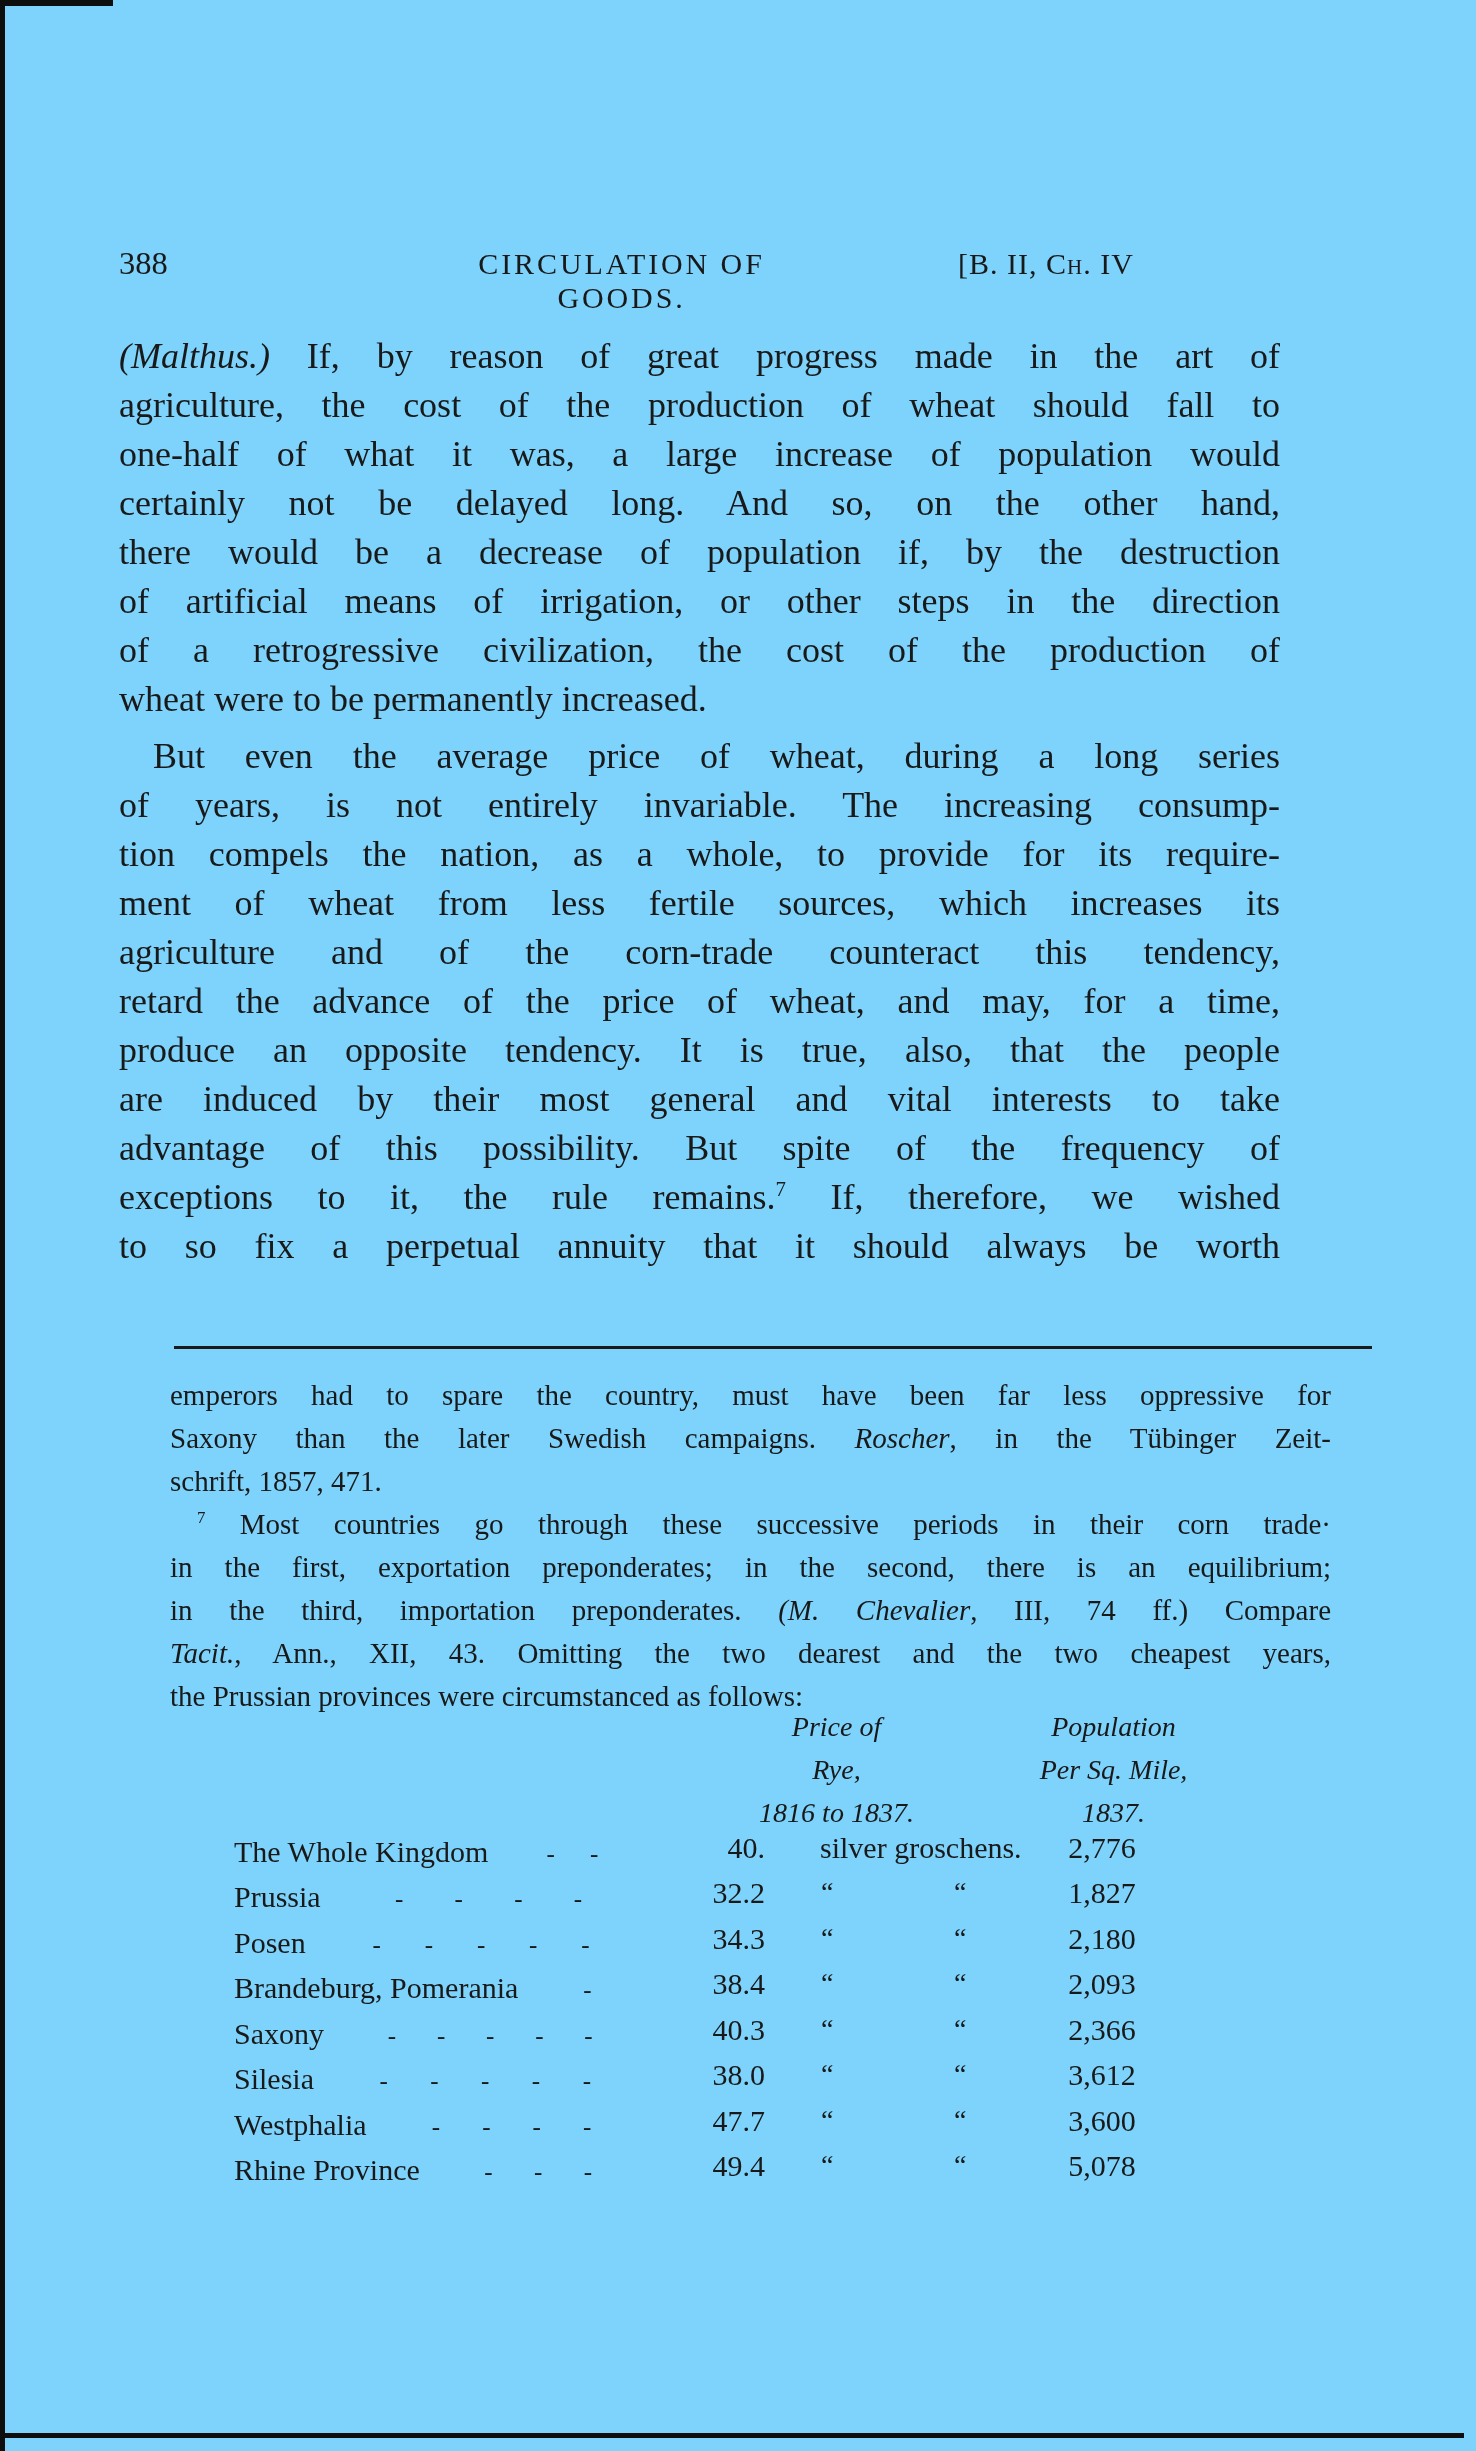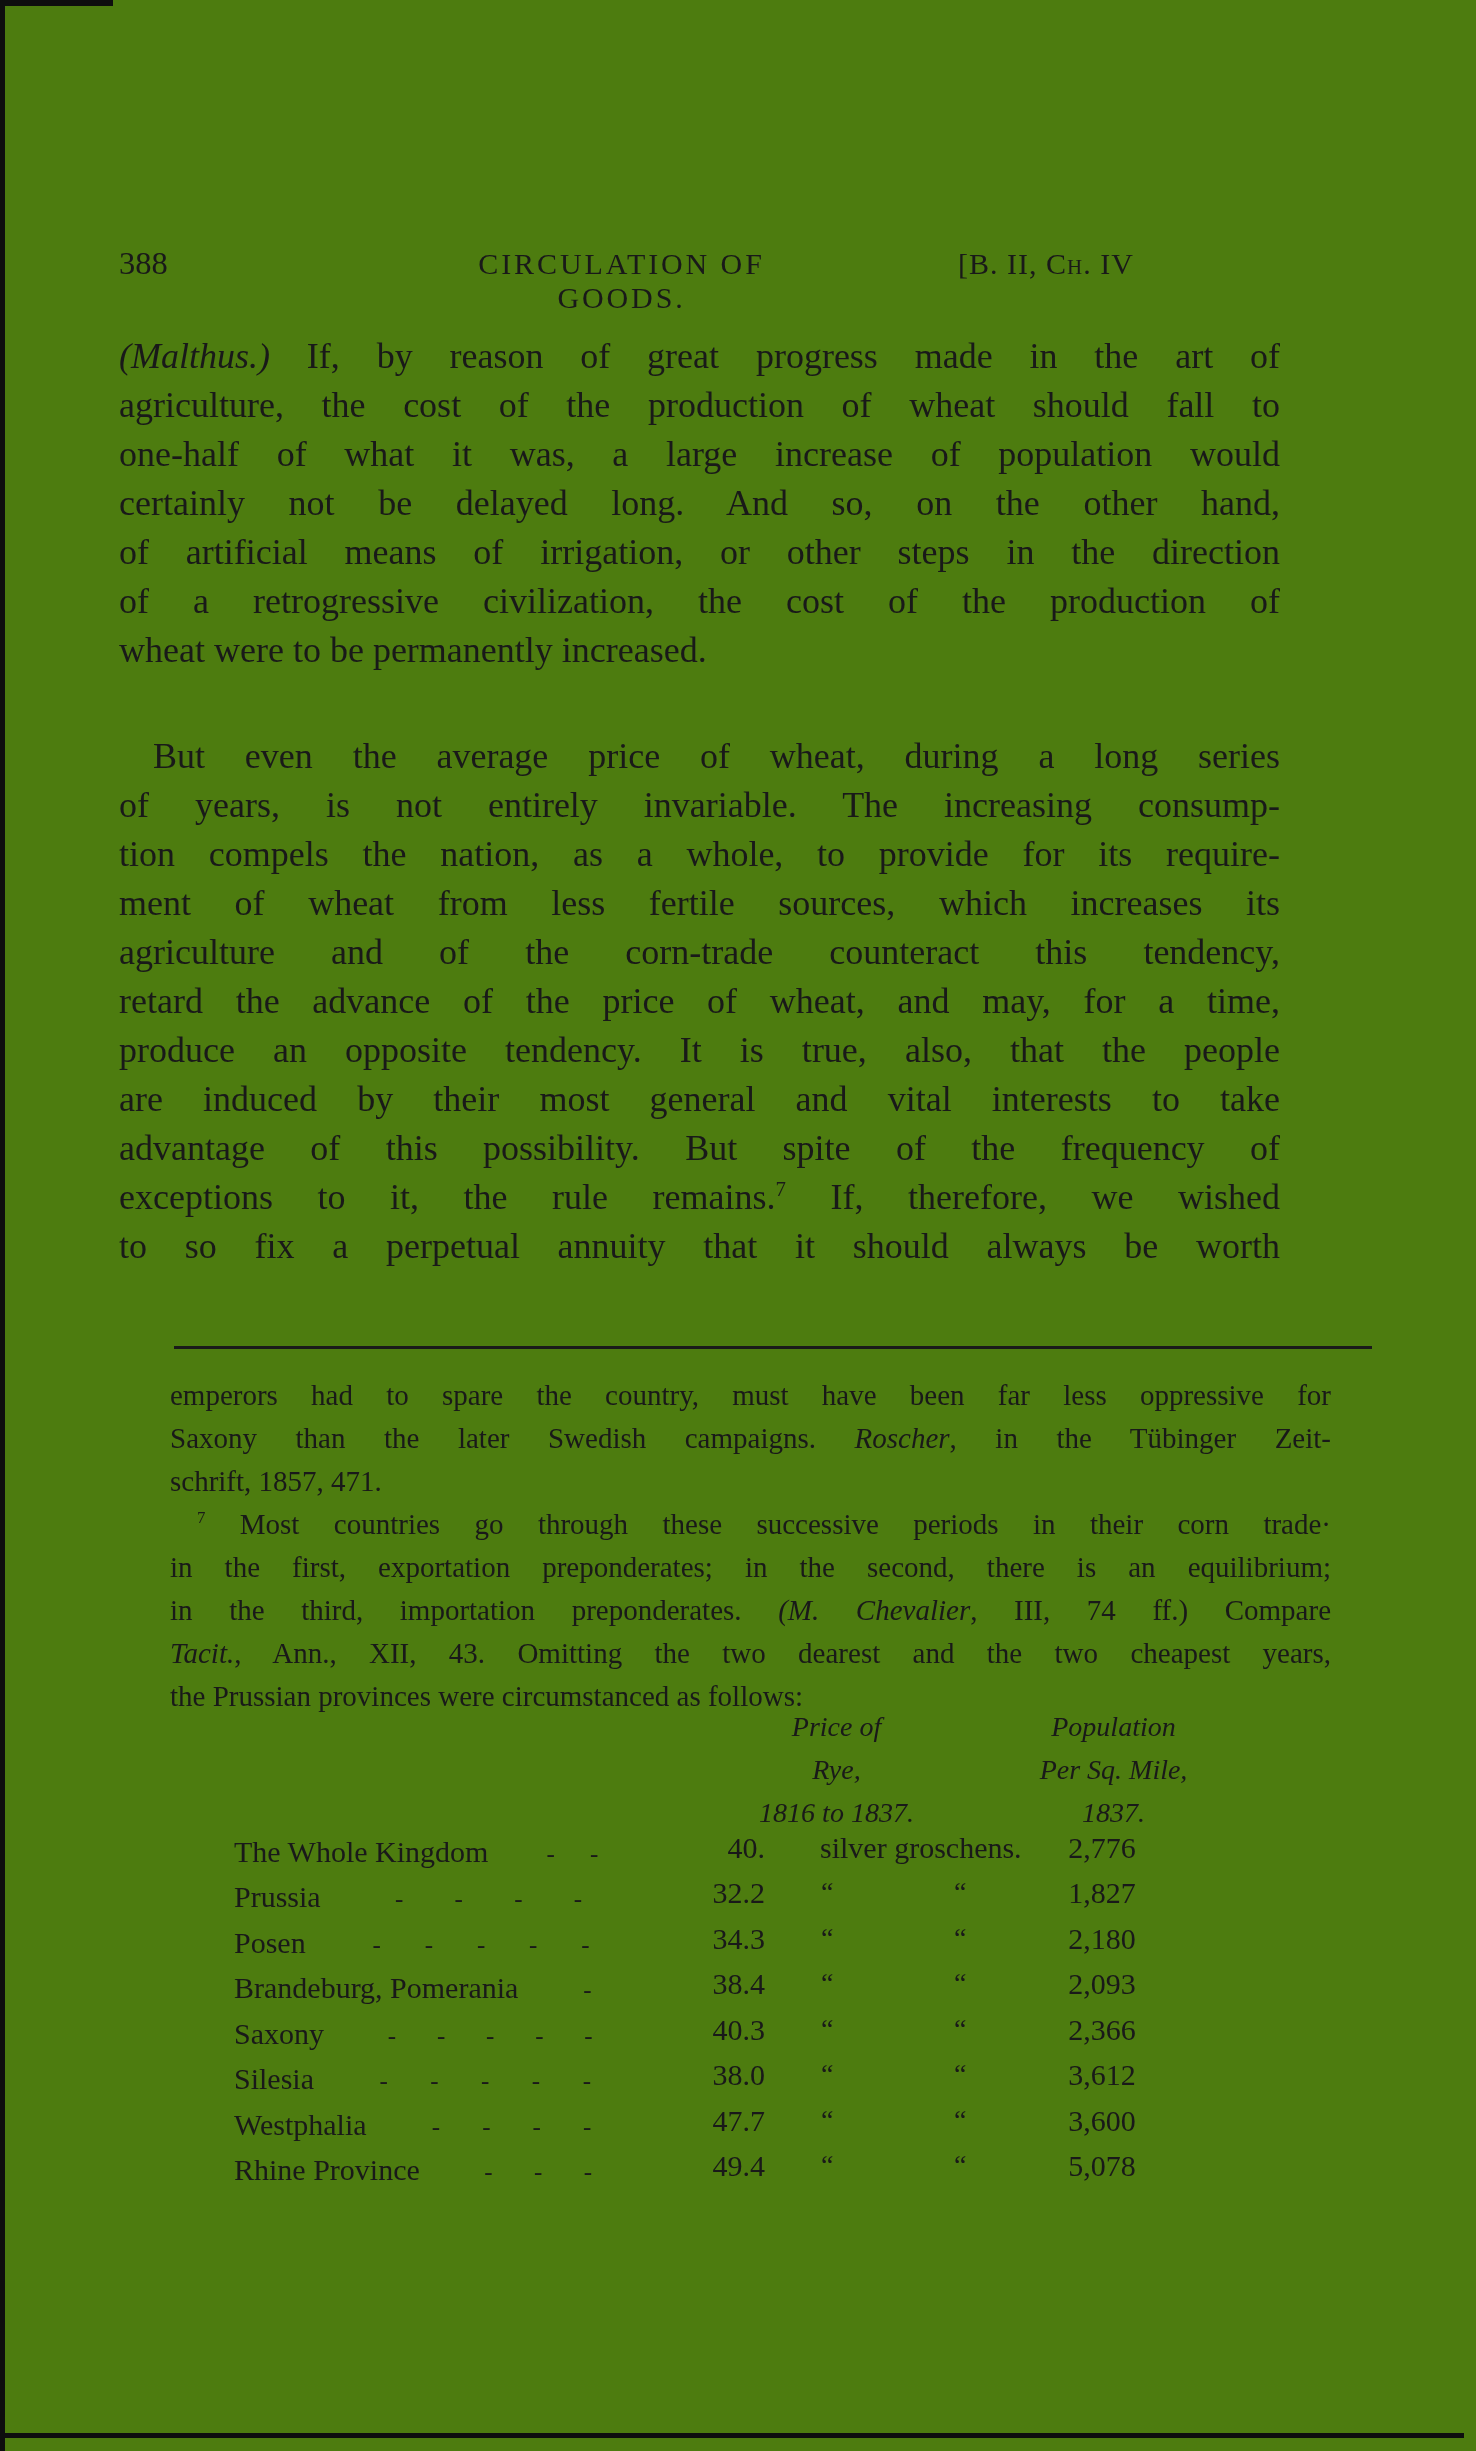--- a/index.html
+++ b/index.html
@@ -1,20 +1,20 @@
 <!DOCTYPE html>
 <html><head>
 <meta charset="utf-8">
 <style>
   html,body{margin:0;padding:0;background:#e8e8e4;}
   .page{
     position:relative;
     width:1477px;height:2452px;
     margin:0 auto;
-    background:#4d7c0f;
+    background:#7dd3fc;
     color:#191919;
     font-family:"Liberation Serif","DejaVu Serif",serif;
     overflow:hidden;
   }
   
   .edge{position:absolute;background:#0e0e0e;}
   #edge-left{left:0;top:0;width:4.8px;height:2452px;}
   #edge-top{left:0;top:0;width:113px;height:5.7px;}
   #edge-bottom{left:0;top:2433px;width:1464px;height:4.8px;}
 
@@ -66,20 +66,21 @@
 
   <span id="pg-num">388</span>
   <span id="run-title">CIRCULATION OF GOODS.</span>
   <span id="chap-ref">[B. II, Ch. IV</span>
 
   <div class="body-col" id="para1">
     <div class="jl"><span class="it">(Malthus.)</span> <span>If, by reason of great progress made in the art of</span></div>
     <div class="jl">agriculture, the cost of the production of wheat should fall to</div>
     <div class="jl">one-half of what it was, a large increase of population would</div>
     <div class="jl">certainly not be delayed long. And so, on the other hand,</div>
+    <div class="jl">there would be a decrease of population if, by the destruction</div>
     <div class="jl">of artificial means of irrigation, or other steps in the direction</div>
     <div class="jl">of a retrogressive civilization, the cost of the production of</div>
     <div class="ll">wheat were to be permanently increased.</div>
   </div>
 
   <div class="body-col" id="para2">
     <div class="jl"><span class="ind"></span><span>But even the average price of wheat, during a long series</span></div>
     <div class="jl">of years, is not entirely invariable. The increasing consump-</div>
     <div class="jl">tion compels the nation, as a whole, to provide for its require-</div>
     <div class="jl">ment of wheat from less fertile sources, which increases its</div>

